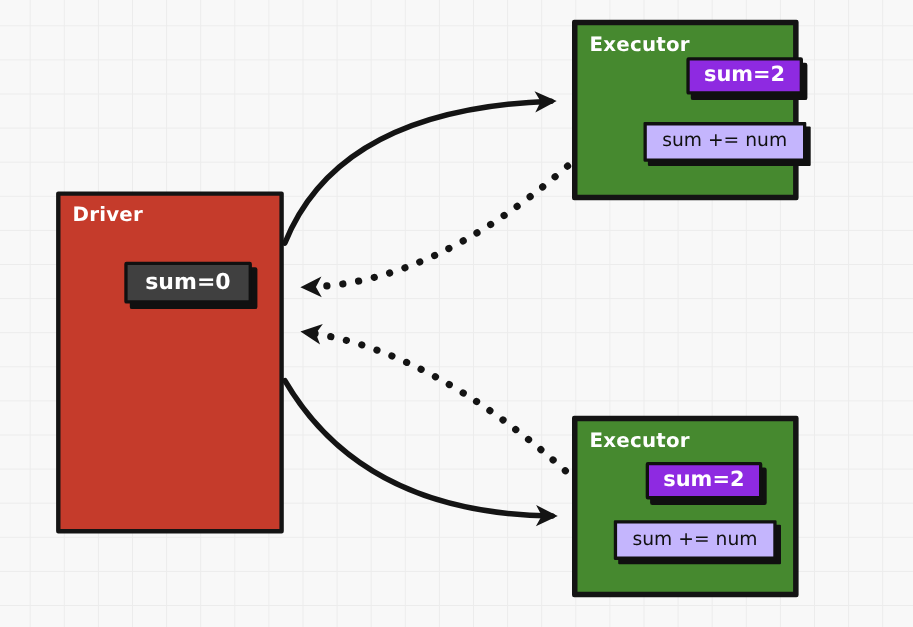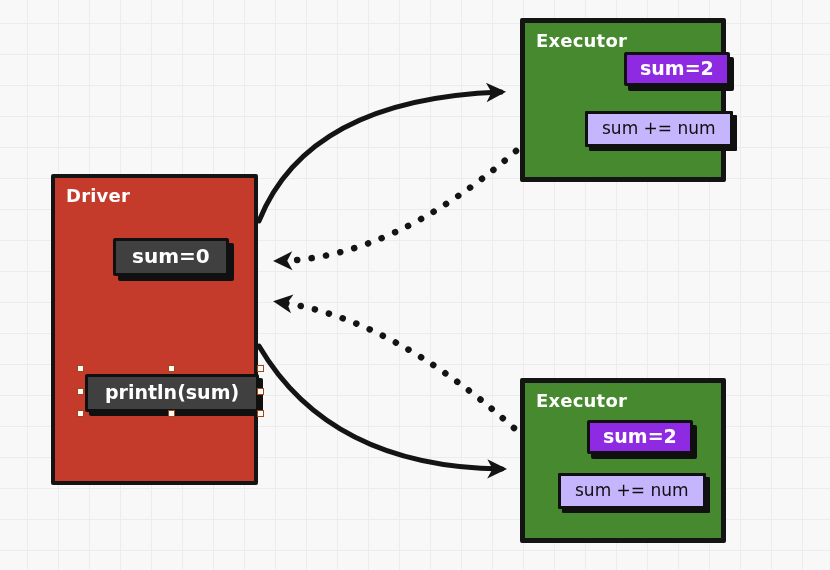--- a/index.html
+++ b/index.html
@@ -109,31 +109,20 @@
     <path class="arrow-solid" d="M 259 346 Q 330 467 502 469" marker-end="url(#head5)"></path>
     <path class="arrow-dotted" d="M 516 151 Q 392 259 278 261" marker-end="url(#head7)"></path>
     <path class="arrow-dotted" d="M 514 428 Q 390 317 278 302" marker-end="url(#head7)"></path>
   </svg>
 
   <div class="node driver">
     <span class="box-title">Driver</span>
 
     <div class="badge blue sum0">sum=0</div>
 
-    <div class="println-wrap">
-      <div class="badge blue">println(sum)</div>
-      <div class="handle h-nw"></div>
-      <div class="handle h-n"></div>
-      <div class="handle h-ne"></div>
-      <div class="handle h-w"></div>
-      <div class="handle h-e"></div>
-      <div class="handle h-sw"></div>
-      <div class="handle h-s"></div>
-      <div class="handle h-se"></div>
-    </div>
   </div>
 
   <div class="node executor top">
     <span class="box-title">Executor</span>
     <div class="badge purple sum3">sum=2</div>
     <div class="codebox top">sum += num</div>
   </div>
 
   <div class="node executor bottom">
     <span class="box-title">Executor</span>

